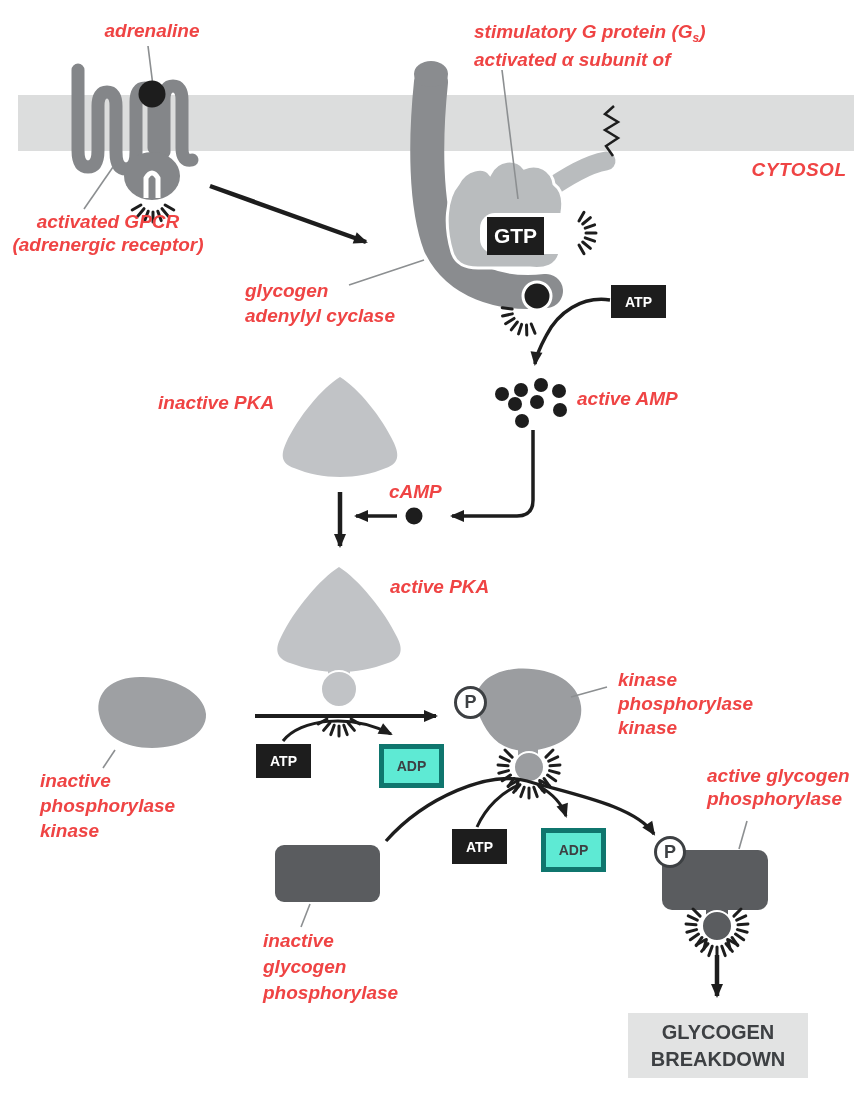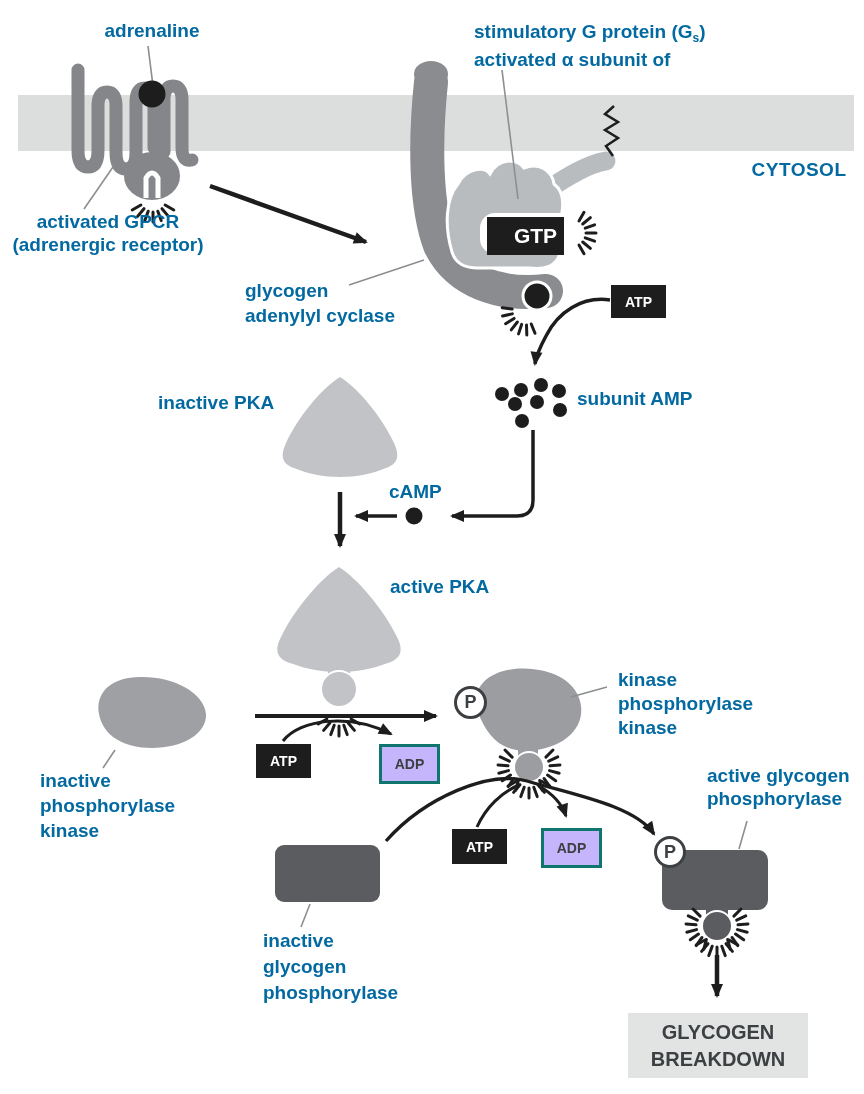--- a/index.html
+++ b/index.html
@@ -1,25 +1,25 @@
 <!DOCTYPE html>
 <html><head>
 <meta charset="utf-8">
 <style>
   html,body{margin:0;padding:0;background:#ffffff;}
   .stage{position:relative;width:864px;height:1094px;background:#ffffff;overflow:hidden;
          font-family:"Liberation Sans",sans-serif;}
   .stage svg{position:absolute;left:0;top:0;}
-  .lbl{position:absolute;font-weight:bold;font-size:19px;line-height:23px;color:#0369a1;white-space:nowrap;}
+  .lbl{position:absolute;font-weight:bold;font-size:19px;line-height:23px;color:#ef4444;white-space:nowrap;font-style:italic;}
   .center{text-align:center;}
   .right{text-align:center;}
   .molbox{position:absolute;font-weight:bold;font-size:14px;text-align:center;
           display:flex;align-items:center;justify-content:center;}
   .blackbox{background:#1d1d1d;color:#ffffff;}
-  .lightbox{background:#c4b5fd;color:#3d4043;border:3px solid #0f766e;}
+  .lightbox{background:#5eead4;color:#3d4043;border:5px solid #0f766e;}
   .pcircle{position:absolute;border-radius:50%;background:#ffffff;border:3px solid #3d4043;
            color:#3d4043;font-weight:bold;font-size:18px;display:flex;align-items:center;justify-content:center;}
   .bigbox{position:absolute;background:#e2e3e3;color:#3d4043;font-weight:bold;font-size:20px;
           line-height:27px;display:flex;flex-direction:column;align-items:center;justify-content:center;text-align:center;}
   .sub{font-size:12px;vertical-align:-4px;}
 </style>
 </head>
 <body>
 
 <div class="stage">
@@ -143,24 +143,24 @@
     <div>activated α subunit of</div>
   </div>
 
   <div class="lbl right" style="left:740px;top:158px;width:118px;letter-spacing:0.5px;">CYTOSOL</div>
 
   <div class="lbl" style="left:245px;top:278px;line-height:25px;">
     <div>glycogen</div>
     <div>adenylyl cyclase</div>
   </div>
 
-  <div class="molbox blackbox" style="left:487px;top:217px;width:57px;height:38px;font-size:21px;padding-left:20px;">GTP</div>
+  <div class="molbox blackbox" style="left:487px;top:217px;width:57px;height:38px;font-size:21px;">GTP</div>
   <div class="molbox blackbox" style="left:611px;top:285px;width:55px;height:33px;">ATP</div>
 
-  <div class="lbl" style="left:577px;top:387px;">subunit AMP</div>
+  <div class="lbl" style="left:577px;top:387px;">active AMP</div>
   <div class="lbl" style="left:389px;top:480px;">cAMP</div>
 
   <div class="lbl" style="left:158px;top:391px;">inactive PKA</div>
   <div class="lbl" style="left:390px;top:575px;">active PKA</div>
 
   <div class="lbl" style="left:40px;top:768px;line-height:25px;">
     <div>inactive</div>
     <div>phosphorylase</div>
     <div>kinase</div>
   </div>

